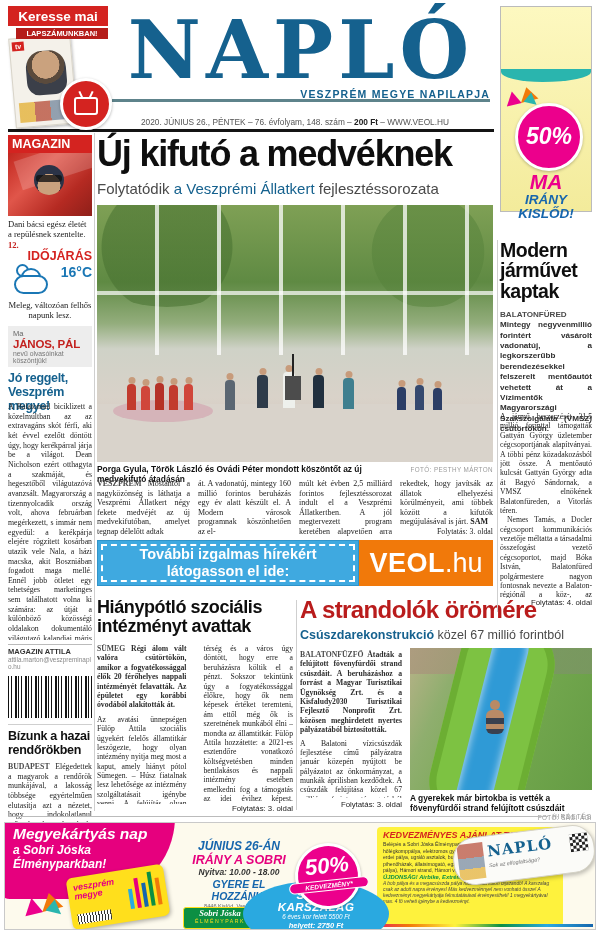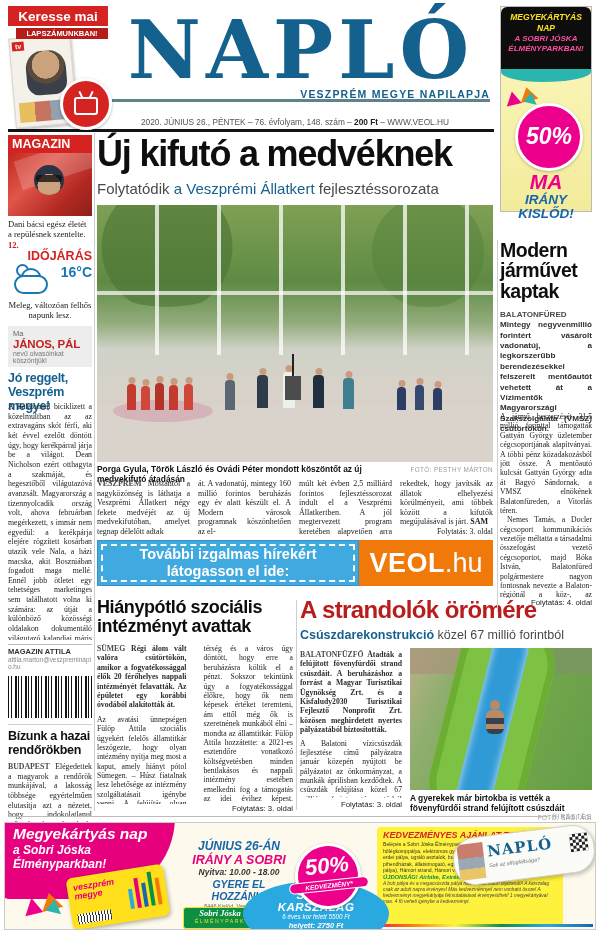--- a/index.html
+++ b/index.html
@@ -251,26 +251,20 @@
 
   <div class="abs masthead">NAPLÓ</div>
   <div class="abs mast-line"></div>
   <div class="abs mast-sub">VESZPRÉM MEGYE NAPILAPJA</div>
   <div class="abs dateline">
     <span>2020. JÚNIUS 26., PÉNTEK – 76. évfolyam, 148. szám – </span><span class="b" style="color:#222">200 Ft</span><span> – WWW.VEOL.HU</span>
   </div>
   <div class="abs blackrule"></div>
 
   <div class="abs kad">
-    <div class="kad-top">
-      <div class="kad-y">MEGYEKÁRTYÁS</div>
-      <div class="kad-y">NAP</div>
-      <div class="kad-m">A SOBRI JÓSKA</div>
-      <div class="kad-m">ÉLMÉNYPARKBAN!</div>
-    </div>
     <div class="kad-wave"></div>
     <div class="origami" style="left:8px;top:80px;">
         <i class="o1"></i>
         <i class="o2"></i>
         <i class="o3"></i>
       </div>
     <div class="kad-circle">50%</div>
     <div class="kad-ma">MA</div>
     <div class="kad-d" style="top:185px;">IRÁNY</div>
     <div class="kad-d" style="top:199px;">KISLŐD!</div>

